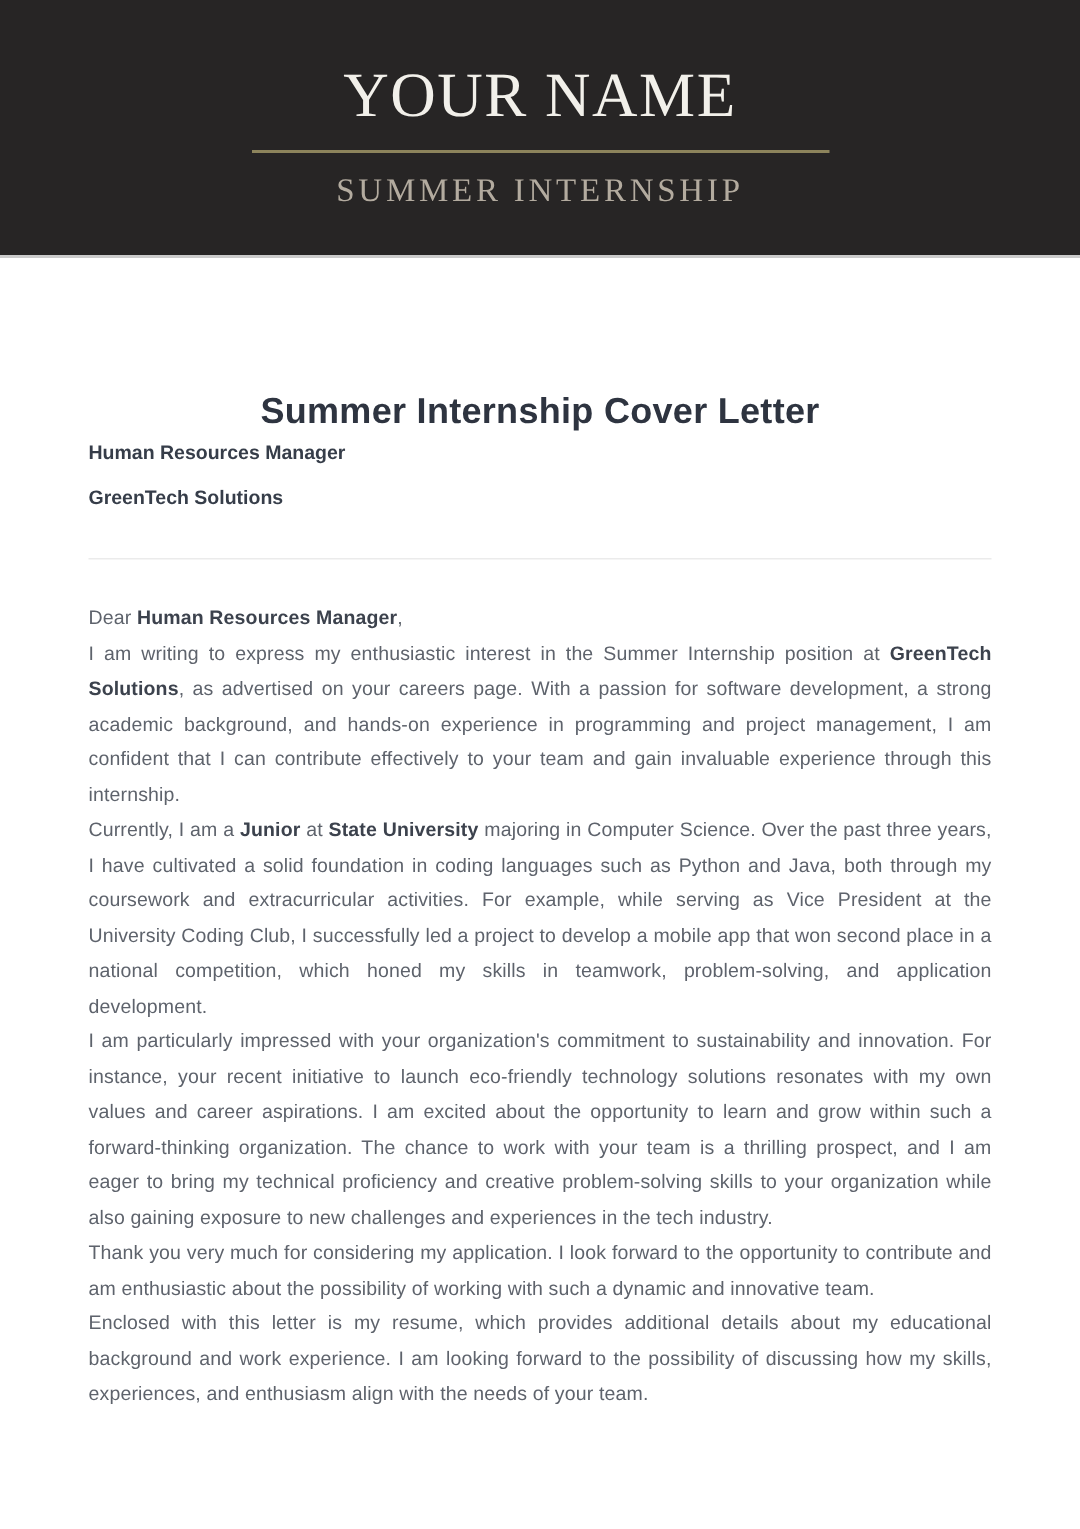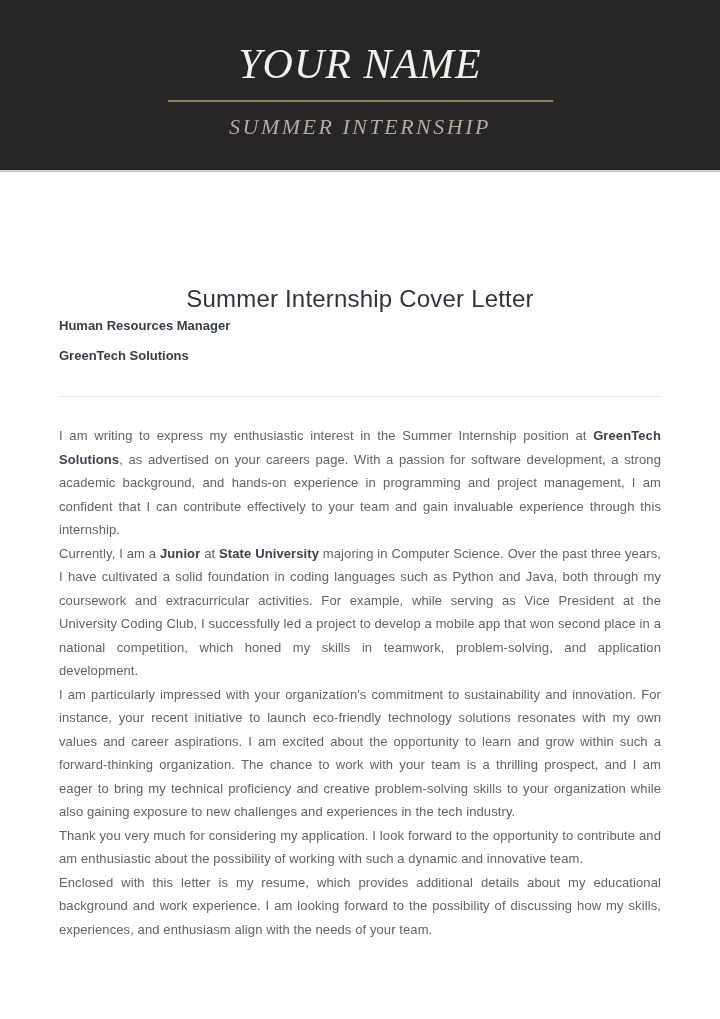--- a/index.html
+++ b/index.html
@@ -17,21 +17,20 @@
     font-family: "Liberation Sans", sans-serif;
   }
   
   .banner {
     box-sizing: border-box;
     height: 172px;
     background: #272525;
     border-bottom: 2px solid #cbcbcb;
     text-align: center;
     padding-top: 40px;
-    font-style: italic;
   }
   .banner-name {
     font-family: "Liberation Serif", serif;
     font-size: 42px;
     line-height: 48px;
     letter-spacing: 1px;
     color: #f2f0ea;
     font-weight: 400;
   }
   .banner-rule {
@@ -46,24 +45,24 @@
     letter-spacing: 2.5px;
     color: #b3ab9f;
     font-weight: 400;
   }
   
   .content {
     padding: 0 59px;
   }
   .doc-title {
     margin: 0;
-    padding-top: 114px;
+    padding-top: 90px;
     text-align: center;
     font-size: 24px;
-    font-weight: normal;
+    font-weight: bold;
     color: #2e3440;
     line-height: 26px;
     letter-spacing: 0.2px;
   }
   .recipient {
     margin-top: 7px;
   }
   .recipient p {
     margin: 0 0 17px 0;
     font-size: 13px;
@@ -112,20 +111,21 @@
 
     <div class="recipient">
       <p>Human Resources Manager</p>
       <p>GreenTech Solutions</p>
     </div>
 
     <hr class="divider">
 
     <div class="letter">
 
+      <p class="salutation"><span>Dear </span><b>Human Resources Manager</b><span>,</span></p>
 
       <p><span>I am writing to express my enthusiastic interest in the Summer Internship position at </span><b>GreenTech Solutions</b><span>, as advertised on your careers page. With a passion for software development, a strong academic background, and hands-on experience in programming and project management, I am confident that I can contribute effectively to your team and gain invaluable experience through this internship.</span></p>
 
       <p><span>Currently, I am a </span><b>Junior</b><span> at </span><b>State University</b><span> majoring in Computer Science. Over the past three years, I have cultivated a solid foundation in coding languages such as Python and Java, both through my coursework and extracurricular activities. For example, while serving as Vice President at the University Coding Club, I successfully led a project to develop a mobile app that won second place in a national competition, which honed my skills in teamwork, problem-solving, and application development.</span></p>
 
       <p>I am particularly impressed with your organization's commitment to sustainability and innovation. For instance, your recent initiative to launch eco-friendly technology solutions resonates with my own values and career aspirations. I am excited about the opportunity to learn and grow within such a forward-thinking organization. The chance to work with your team is a thrilling prospect, and I am eager to bring my technical proficiency and creative problem-solving skills to your organization while also gaining exposure to new challenges and experiences in the tech industry.</p>
 
       <p>Thank you very much for considering my application. I look forward to the opportunity to contribute and am enthusiastic about the possibility of working with such a dynamic and innovative team.</p>
 
       <p>Enclosed with this letter is my resume, which provides additional details about my educational background and work experience. I am looking forward to the possibility of discussing how my skills, experiences, and enthusiasm align with the needs of your team.</p>

